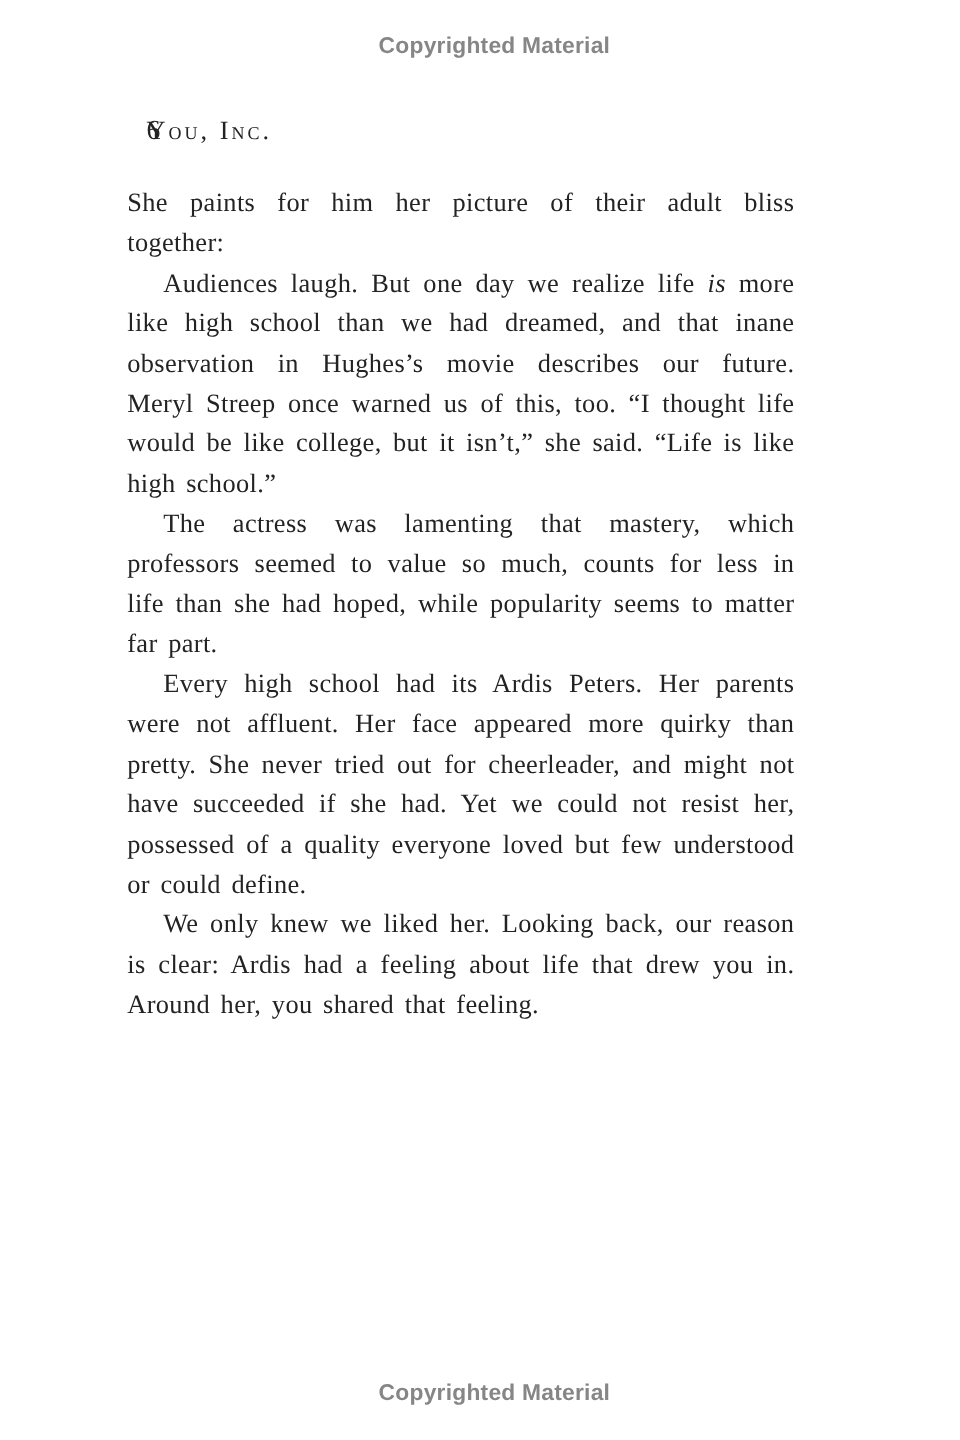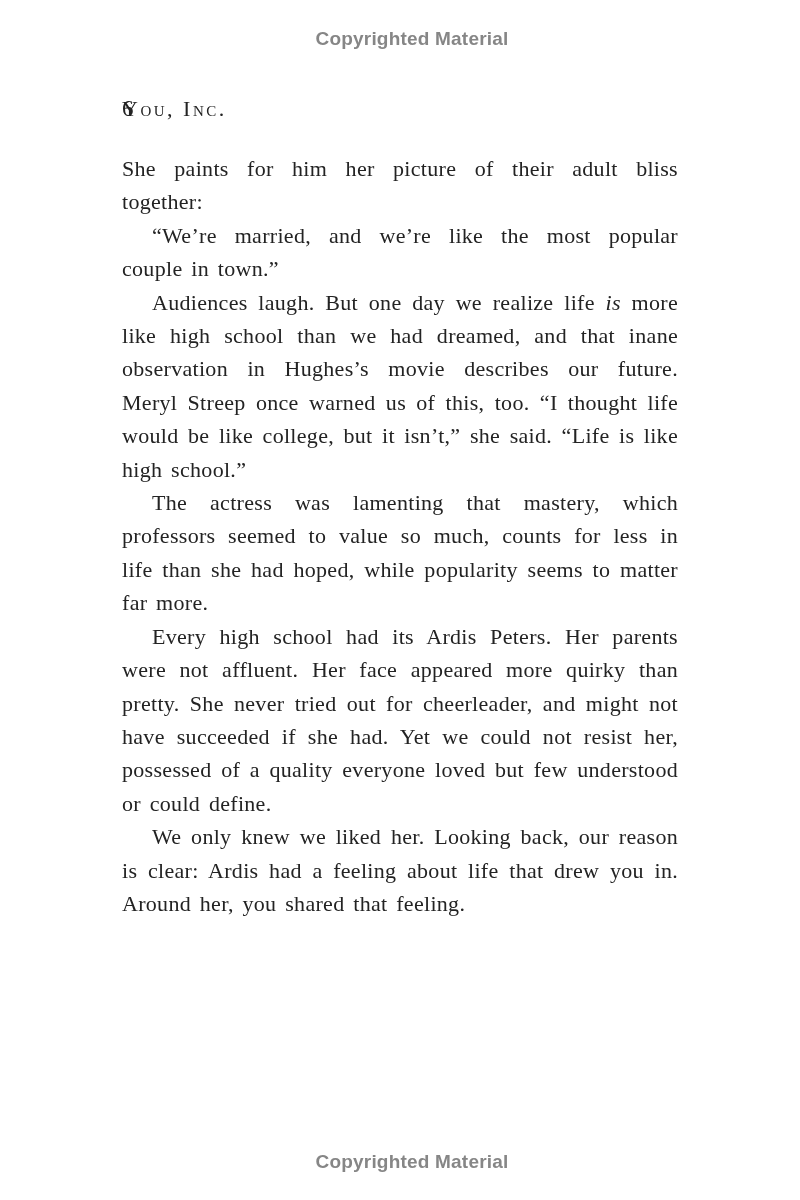--- a/index.html
+++ b/index.html
@@ -48,21 +48,21 @@
     width:100%;
     top:0;
     text-align:left;
     font-size:22px;
     font-variant:small-caps;
     letter-spacing:2.5px;
   }
   .body-text{
     position:absolute;
     top:152px;
-    left:122px;
+    left:106px;
     width:556px;
   }
   .body-text p{
     margin:0;
     padding:0;
     font-size:22px;
     line-height:33.4px;
     text-align:justify;
     text-indent:30px;
     letter-spacing:0.3px;
@@ -83,22 +83,21 @@
 
   <div class="notice notice-top">Copyrighted Material</div>
 
   <div class="running-head">
     <span class="page-number">6</span>
     <span class="running-title">You, Inc.</span>
   </div>
 
   <div class="body-text">
     <p class="first">She paints for him her picture of their adult bliss together:</p>
-    <p>“We’re married, and we’re like the most popular couple in town.”</p>
     <p><span>Audiences laugh. But one day we realize life </span><em>is</em><span> more like high school than we had dreamed, and that inane observation in Hughes’s movie describes our future. Meryl Streep once warned us of this, too. “I thought life would be like college, but it isn’t,” she said. “Life is like high school.”</span></p>
-    <p>The actress was lamenting that mastery, which professors seemed to value so much, counts for less in life than she had hoped, while popularity seems to matter far more.</p>
+    <p>The actress was lamenting that mastery, which professors seemed to value so much, counts for less in life than she had hoped, while popularity seems to matter far part.</p>
     <p>Every high school had its Ardis Peters. Her parents were not affluent. Her face appeared more quirky than pretty. She never tried out for cheerleader, and might not have succeeded if she had. Yet we could not resist her, possessed of a quality everyone loved but few understood or could define.</p>
     <p>We only knew we liked her. Looking back, our reason is clear: Ardis had a feeling about life that drew you in. Around her, you shared that feeling.</p>
   </div>
 
   <div class="notice notice-bottom">Copyrighted Material</div>
 
 </div>
 
 </body></html>

